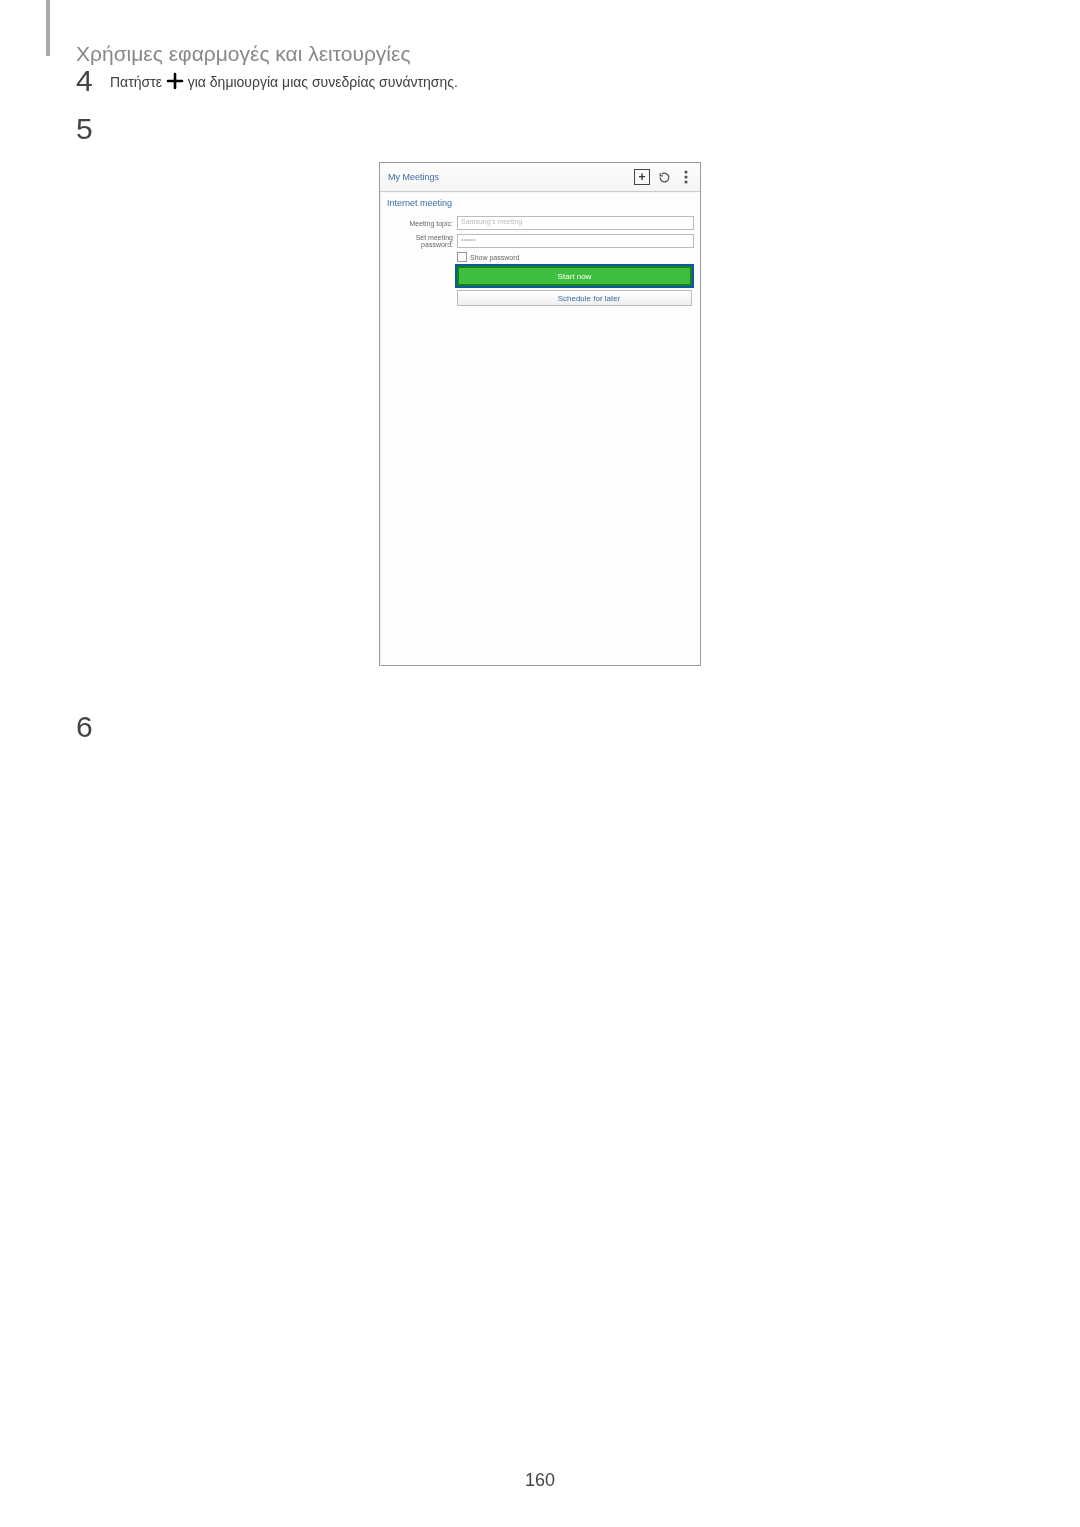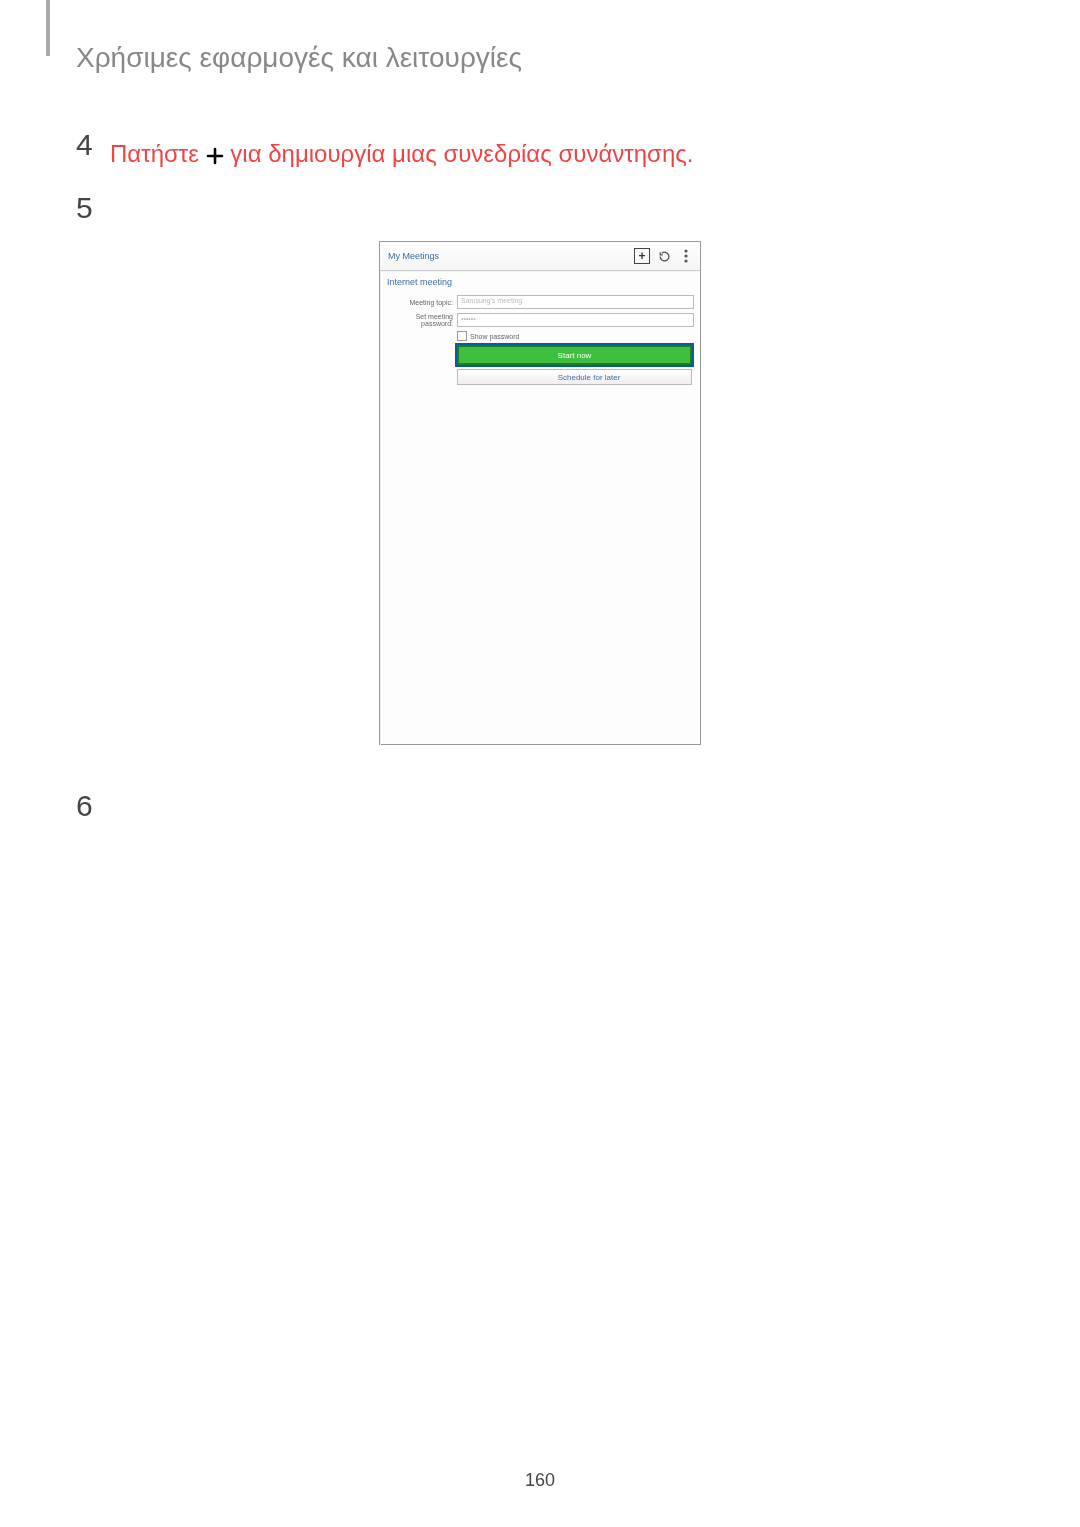--- a/index.html
+++ b/index.html
@@ -19,42 +19,41 @@
   .headermark {
     position: absolute;
     left: 46px;
     top: 0;
     width: 4px;
     height: 56px;
     background: #aaa;
   }
   .section-title {
     color: #888;
-    font-size: 28px;
+    font-size: 21px;
     margin-top: 12px;
-    margin-bottom: 56px;
   }
   .step {
     display: flex;
     align-items: flex-start;
     margin-bottom: 18px;
   }
   .step-num {
     font-size: 30px;
     font-weight: 300;
     color: #444;
     width: 34px;
     line-height: 1;
     flex: 0 0 auto;
     text-align: left;
     font-family: "Segoe UI Light", "Segoe UI", Arial, sans-serif;
   }
   .step-text {
-    font-size: 24px;
-    color: #ef4444;
+    font-size: 14px;
+    color: #404040;
     line-height: 1.5;
     padding-top: 6px;
   }
   .step-text b { font-weight: 700; }
   .inline-icon {
     display: inline-block;
     vertical-align: -3px;
   }
   .screenshot-wrap {
     display: flex;

